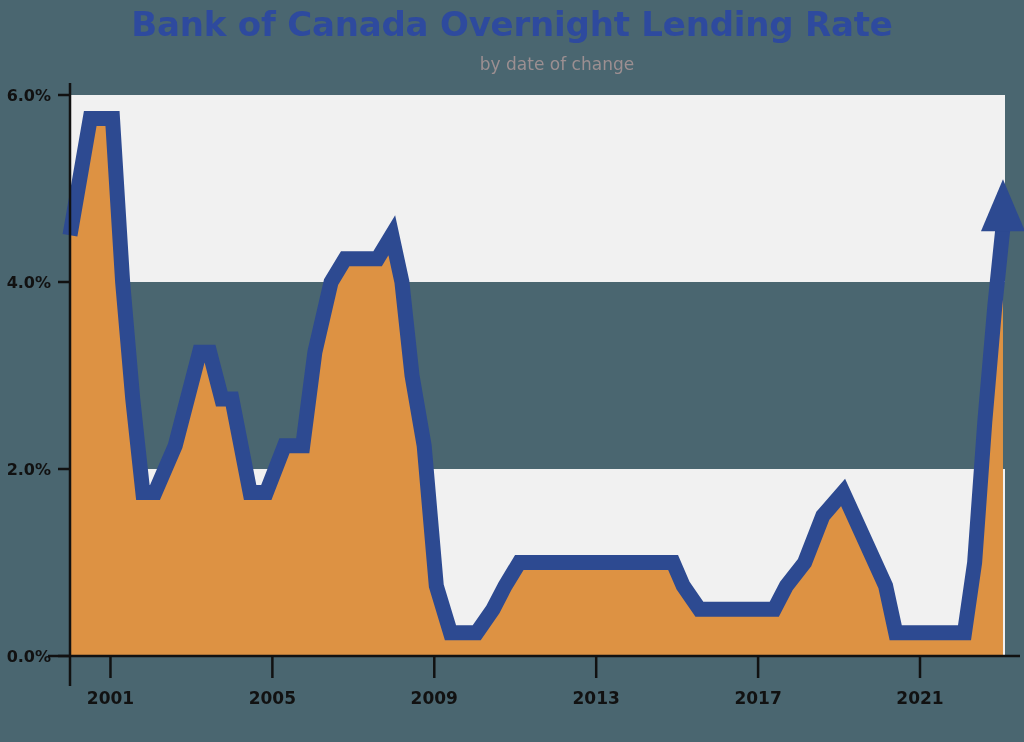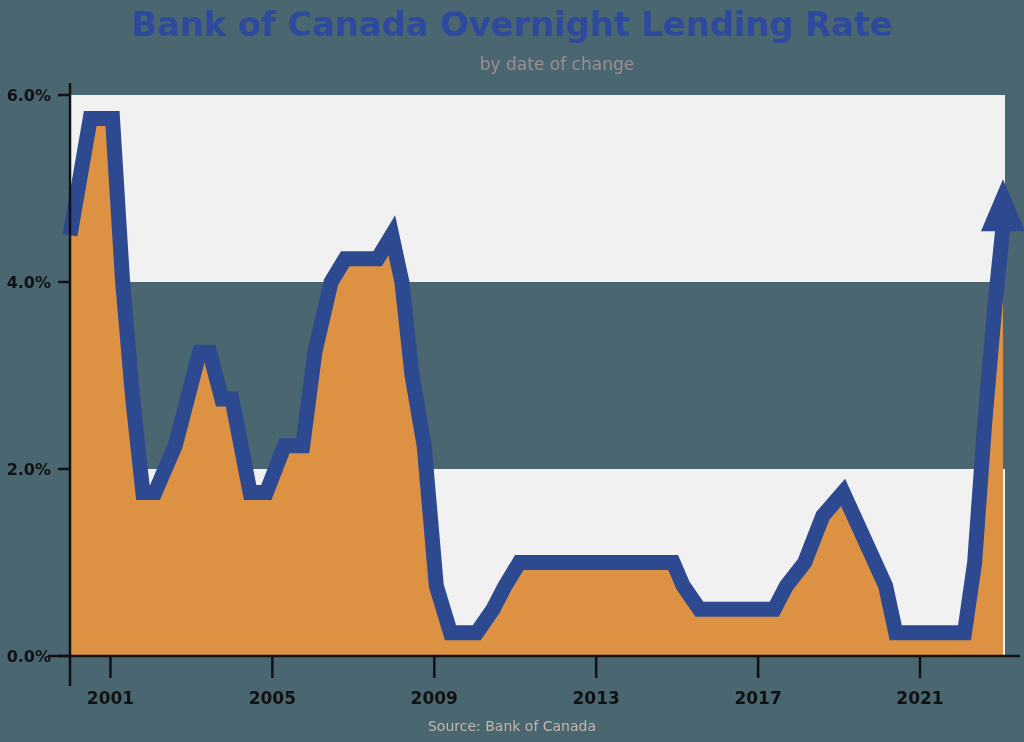--- a/index.html
+++ b/index.html
@@ -122,15 +122,14 @@
         <text x="434.2857142857157" y="704" text-anchor="middle" class="xtick-label">2009</text>
         <line x1="596.1904761904783" y1="656" x2="596.1904761904783" y2="678" stroke="#111111" stroke-width="2.5"></line>
         <text x="596.1904761904783" y="704" text-anchor="middle" class="xtick-label">2013</text>
         <line x1="758.0952380952408" y1="656" x2="758.0952380952408" y2="678" stroke="#111111" stroke-width="2.5"></line>
         <text x="758.0952380952408" y="704" text-anchor="middle" class="xtick-label">2017</text>
         <line x1="920.0000000000034" y1="656" x2="920.0000000000034" y2="678" stroke="#111111" stroke-width="2.5"></line>
         <text x="920.0000000000034" y="704" text-anchor="middle" class="xtick-label">2021</text>
       </g>
   </svg>
 
-  <div class="source">Source: Bank of Canada</div>
 
 </div>
 
 </body></html>

